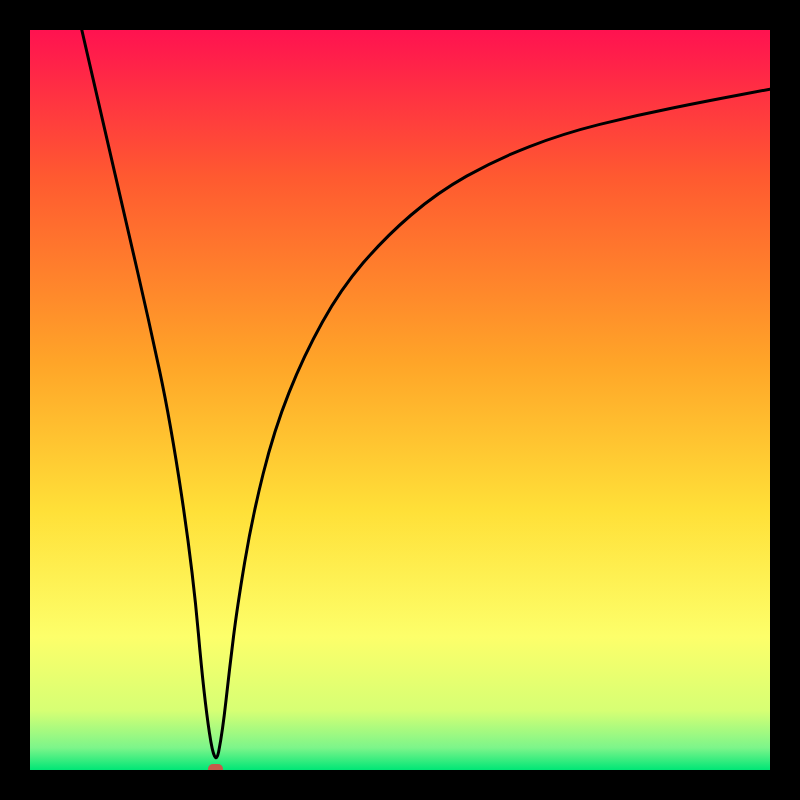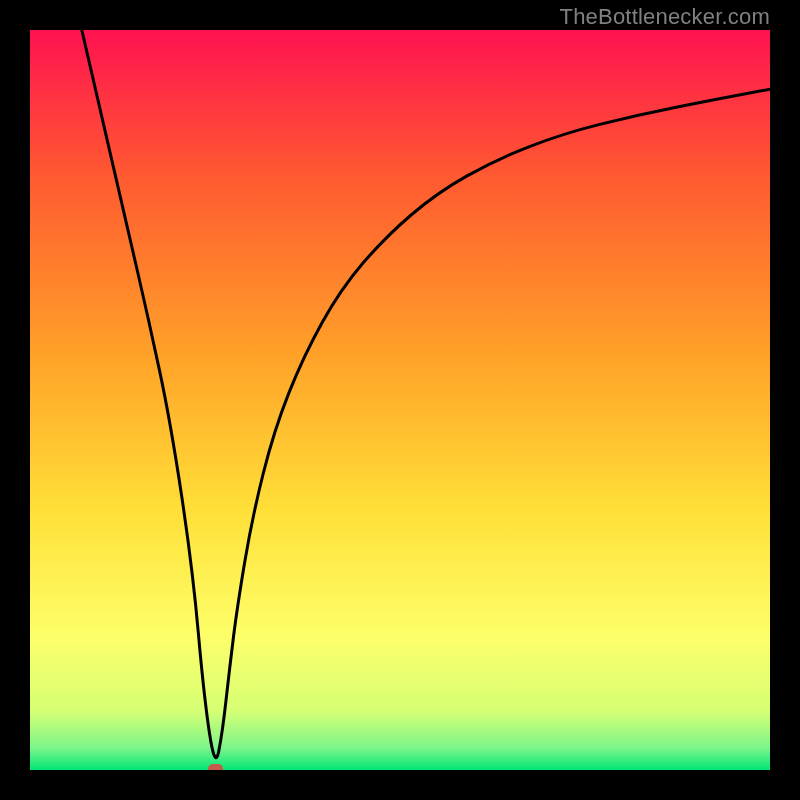--- a/index.html
+++ b/index.html
@@ -70,14 +70,13 @@
               <stop offset="100.00%" stop-color="#00e676"></stop>
             </linearGradient>
         </defs>
         <rect x="0" y="0" width="740" height="740" fill="url(#bg-grad)"></rect>
         <path id="curve-path" d="M 51.80 0.00 Q 51.80 0.00 62.90 48.10 Q 74.00 96.20 85.10 144.30 Q 96.20 192.40 107.30 240.50 Q 118.40 288.60 129.50 340.40 Q 140.60 392.20 151.70 466.20 Q 162.80 540.20 168.35 603.10 Q 173.90 666.00 179.45 703.00 Q 185.00 740.00 188.70 721.50 Q 192.40 703.00 196.10 669.70 Q 199.80 636.40 203.50 606.80 Q 207.20 577.20 214.60 532.80 Q 222.00 488.40 233.10 444.00 Q 244.20 399.60 259.00 362.60 Q 273.80 325.60 292.30 292.30 Q 310.80 259.00 333.00 233.10 Q 355.20 207.20 381.10 185.00 Q 407.00 162.80 436.60 146.15 Q 466.20 129.50 499.50 116.55 Q 532.80 103.60 569.80 94.35 Q 606.80 85.10 643.80 77.70 Q 680.80 70.30 710.40 64.75 T 740.00 59.20" fill="none" stroke="#000000" stroke-width="3" stroke-linejoin="round" stroke-linecap="round"></path>
       </svg>
     </div>
     <div class="marker" id="marker" style="background: rgb(199, 90, 74); left: 177.5px; top: 734px;"></div>
   </div>
 
-  <div class="watermark">TheBottlenecker.com</div>
 </div>
 
 </body></html>

